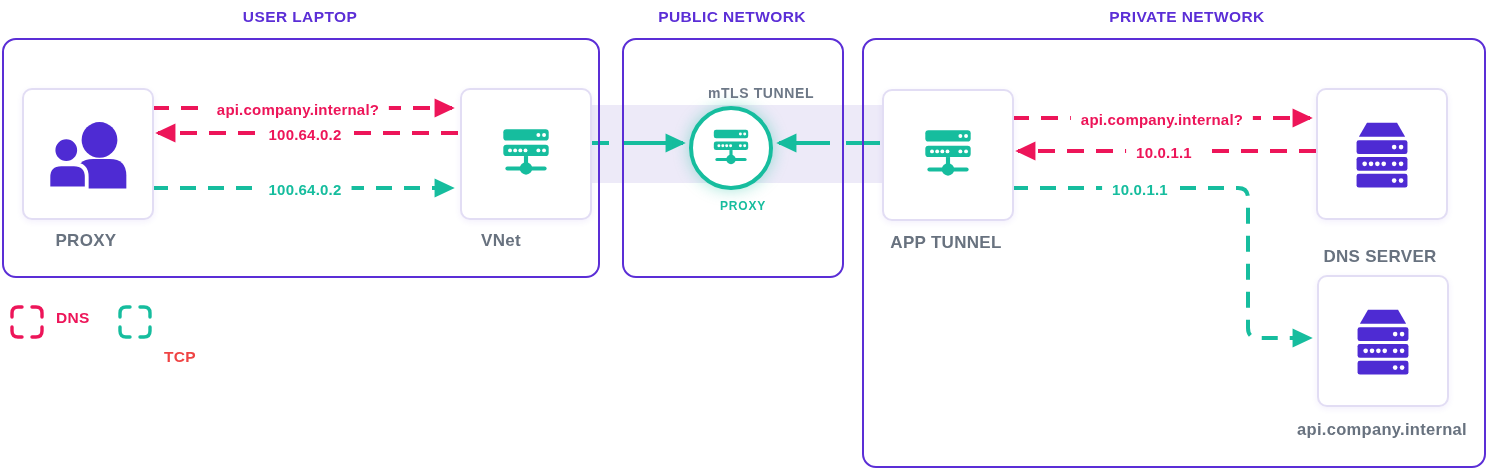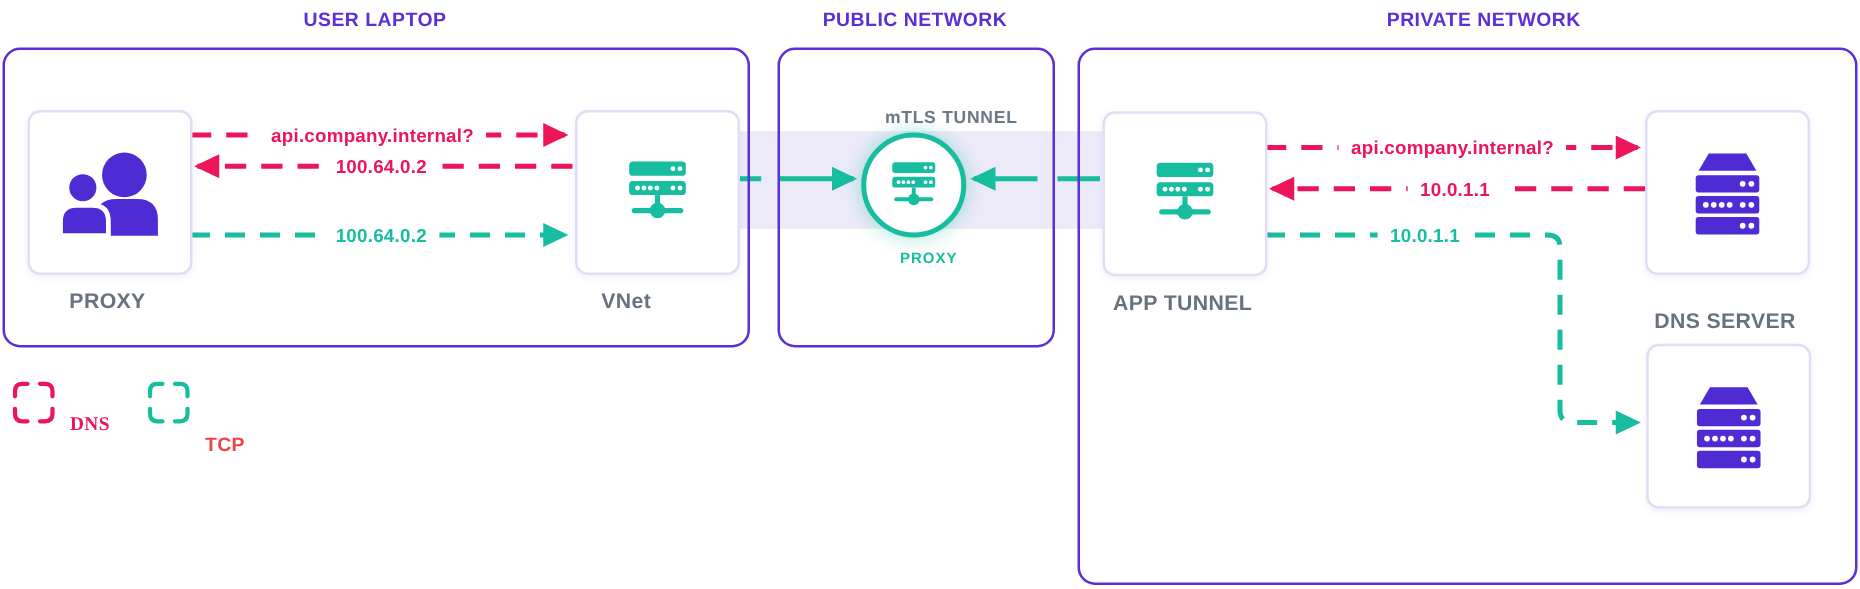--- a/index.html
+++ b/index.html
@@ -63,21 +63,21 @@
   }
   .fl-pink{color:#ED1559;} .fl-teal{color:#16BD9E;}
   .fl-u1{left:298px;top:109px;} .fl-u2{left:305px;top:134px;} .fl-u3{left:305px;top:189px;}
   .fl-p1{left:1162px;top:119px;} .fl-p2{left:1164px;top:152px;} .fl-p3{left:1140px;top:189px;}
   
   .legend-swatch{position:absolute;width:36px;height:36px;z-index:5;}
   .ls-dns{left:9px;top:304px;} .ls-tcp{left:117px;top:304px;}
   .legend-label{
     position:absolute;transform:translateY(-50%);z-index:5;font-size:15.5px;font-weight:800;letter-spacing:.3px;
   }
-  .ll-dns{left:56px;top:340px;color:#ED1559;font-family:Liberation Serif, serif;}
+  .ll-dns{left:56px;top:318px;color:#ED1559;}
   .ll-tcp{left:164px;top:323px;color:#ef4444;margin-top:34px;}
   svg{display:block;}
 </style>
 </head>
 <body>
 
 <div class="canvas">
 
   <div class="tunnel-band"></div>
 
@@ -224,20 +224,21 @@
         <circle cx="28" cy="40.5" r="2" fill="#fff"></circle>
           <circle cx="33.5" cy="40.5" r="2" fill="#fff"></circle>
         <circle cx="42.5" cy="40.5" r="2" fill="#fff"></circle>
           <circle cx="48.5" cy="40.5" r="2" fill="#fff"></circle>
         <rect x="10" y="49" width="44" height="12" rx="2" fill="#4E2BD3"></rect>
         <circle cx="42.5" cy="55" r="2" fill="#fff"></circle>
           <circle cx="48.5" cy="55" r="2" fill="#fff"></circle>
       </svg>
     </span>
   </div>
+  <div class="node-label nl-api">api.company.internal</div>
 
   <div class="flow-label fl-pink fl-u1">api.company.internal?</div>
   <div class="flow-label fl-pink fl-u2">100.64.0.2</div>
   <div class="flow-label fl-teal fl-u3">100.64.0.2</div>
   <div class="flow-label fl-pink fl-p1">api.company.internal?</div>
   <div class="flow-label fl-pink fl-p2">10.0.1.1</div>
   <div class="flow-label fl-teal fl-p3">10.0.1.1</div>
 
   <span class="legend-swatch ls-dns">
     <svg width="36" height="36" viewBox="0 0 36 36">

